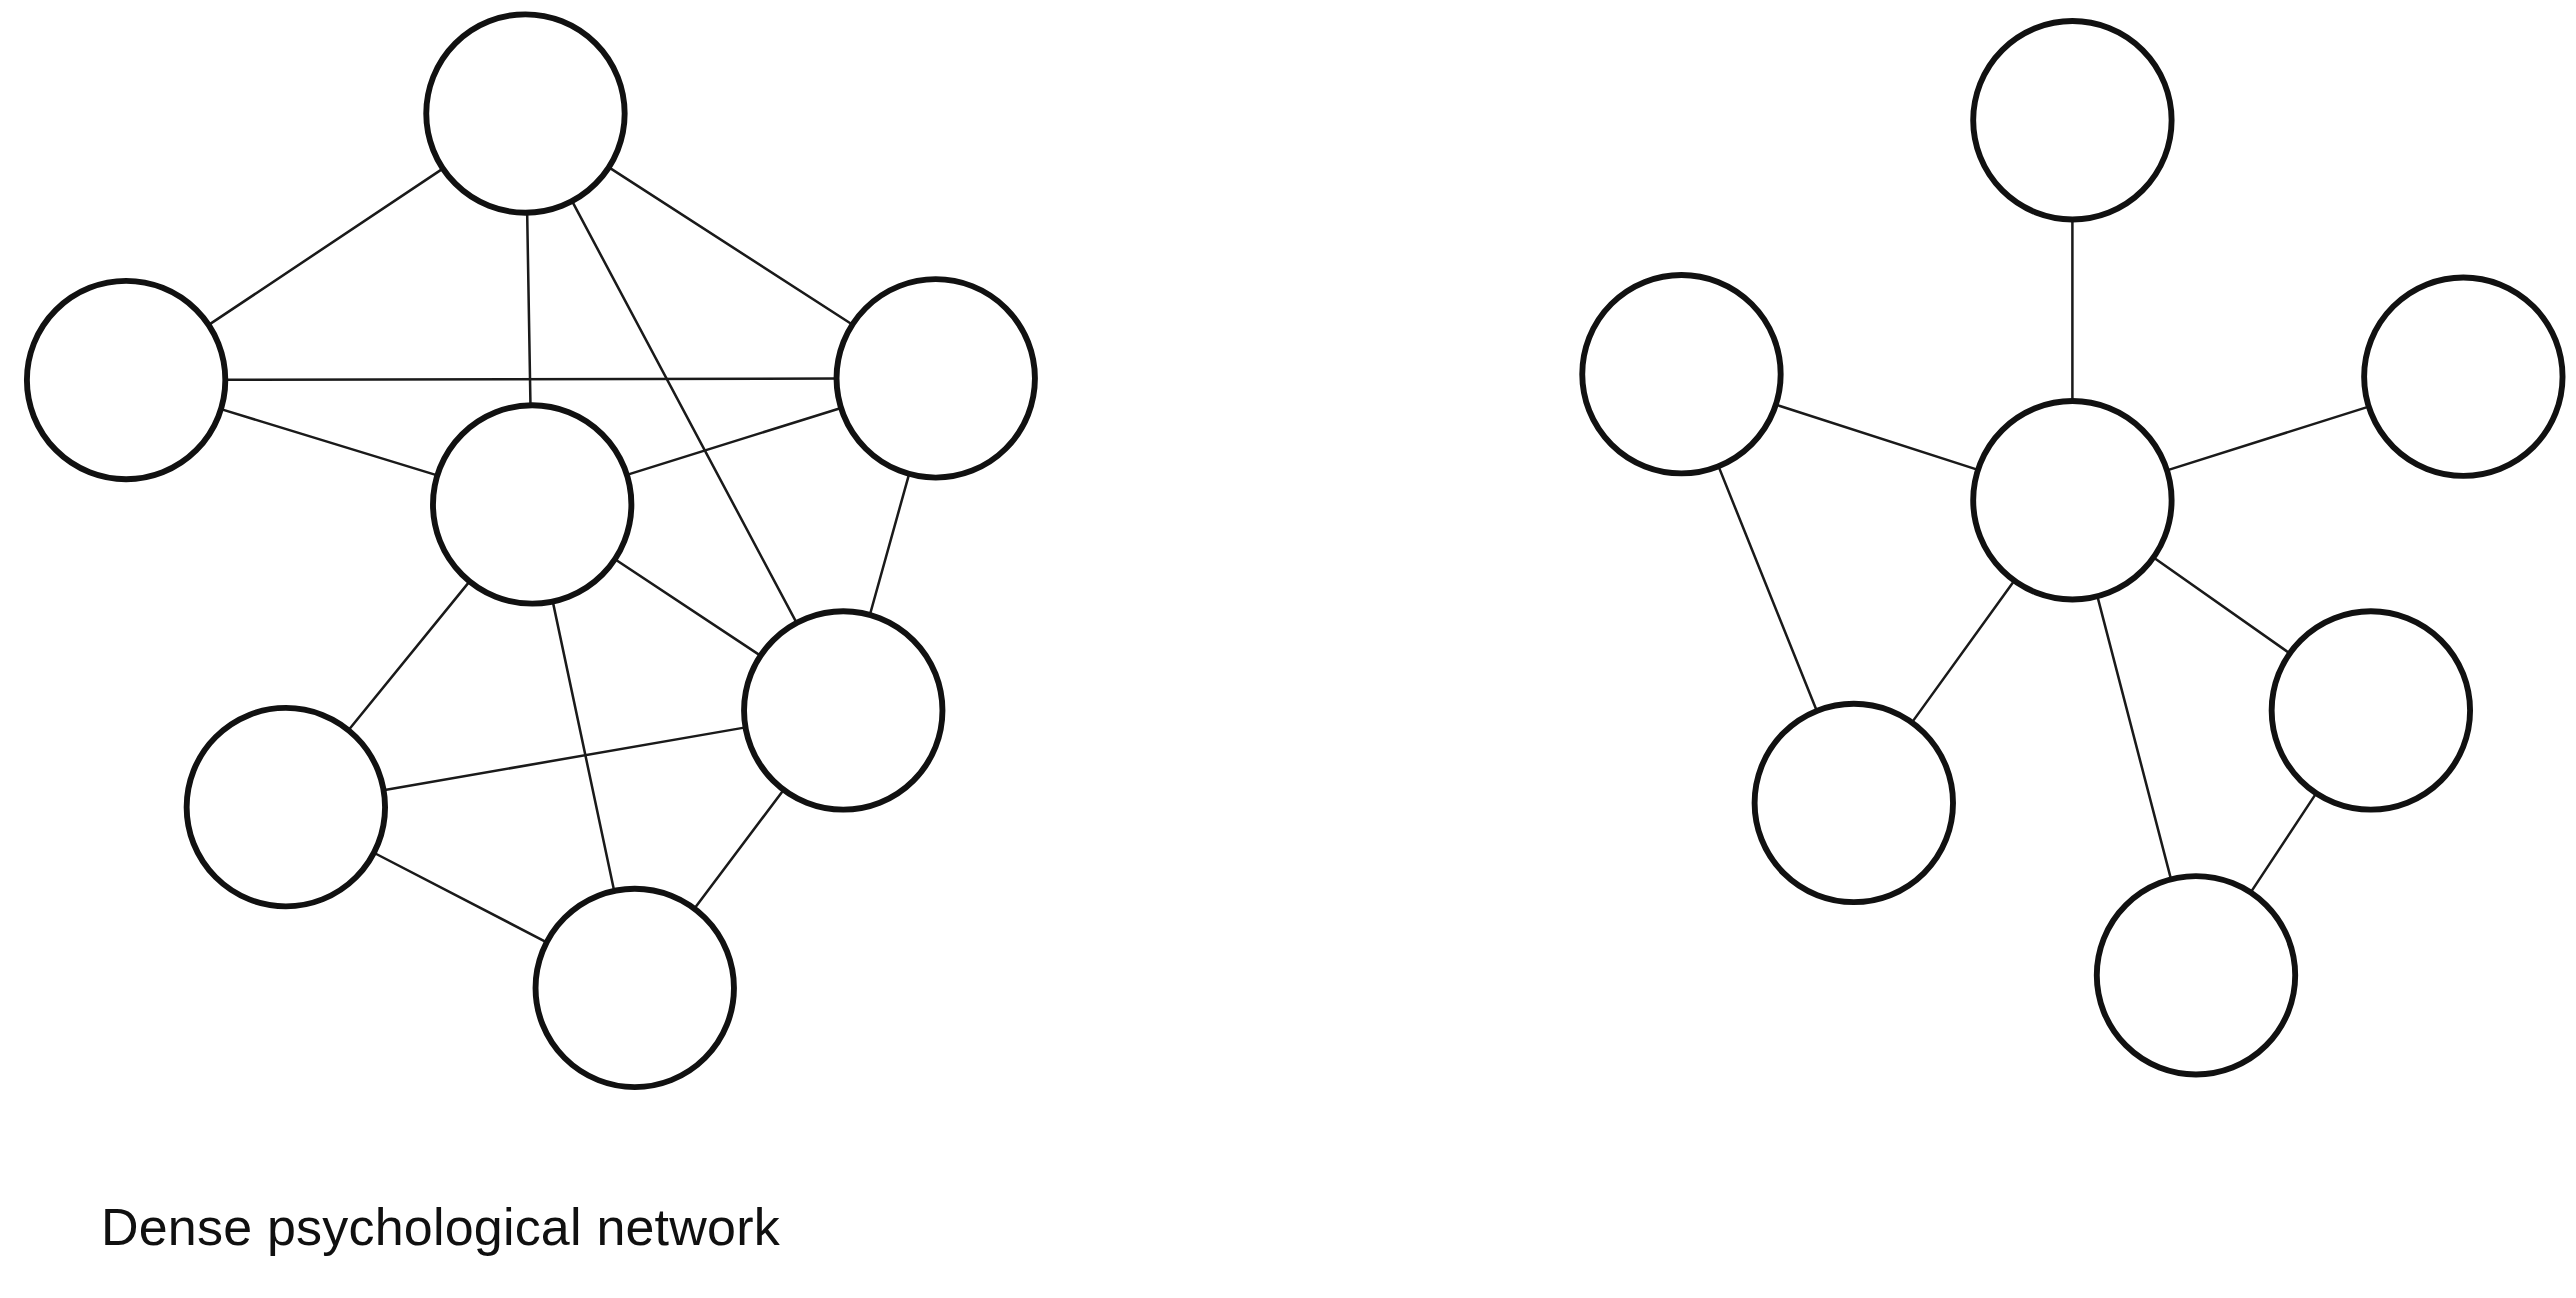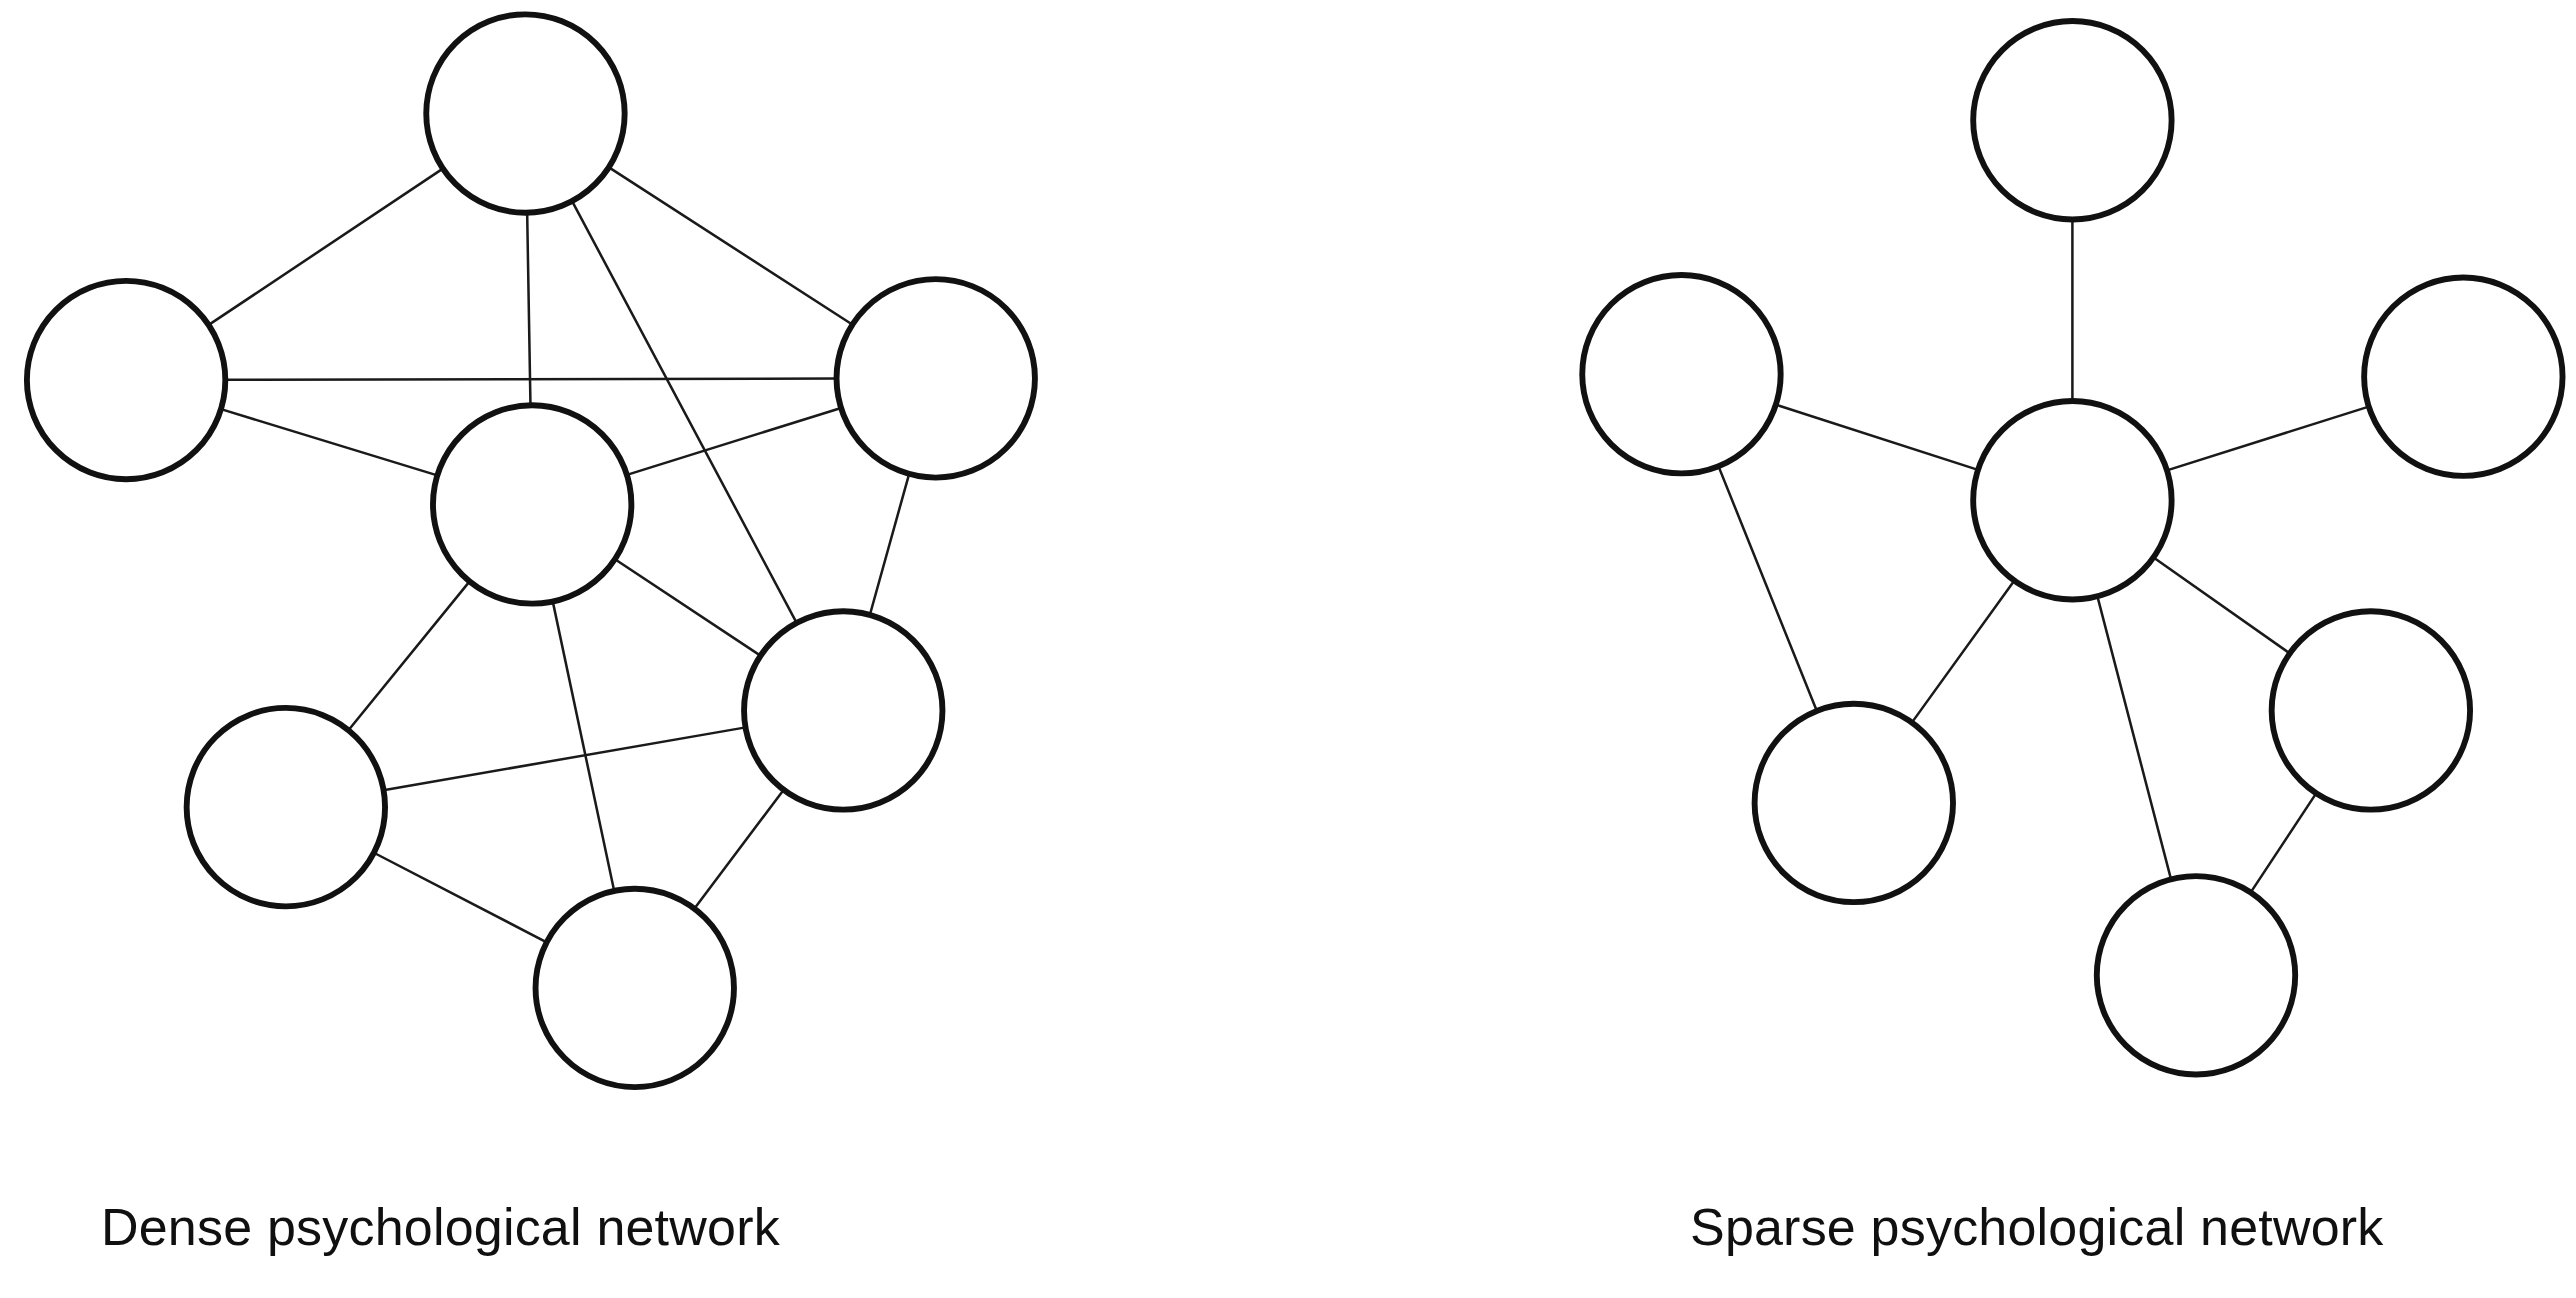--- a/index.html
+++ b/index.html
@@ -103,16 +103,15 @@
         <circle cx="2930" cy="448" r="118" class="node" fill="#ffffff" stroke="#111111"></circle>
         <circle cx="2465" cy="595" r="118" class="node" fill="#ffffff" stroke="#111111"></circle>
         <circle cx="2820" cy="845" r="118" class="node" fill="#ffffff" stroke="#111111"></circle>
         <circle cx="2205" cy="955" r="118" class="node" fill="#ffffff" stroke="#111111"></circle>
         <circle cx="2612" cy="1160" r="118" class="node" fill="#ffffff" stroke="#111111"></circle>
       </g>
   </svg>
 
   <div class="caption" id="caption-dense">Dense psychological network</div>
 
-  <div class="caption" id="caption-sparse">Sparse psychological network</div>
 
 </div>
 
 
 </body></html>

